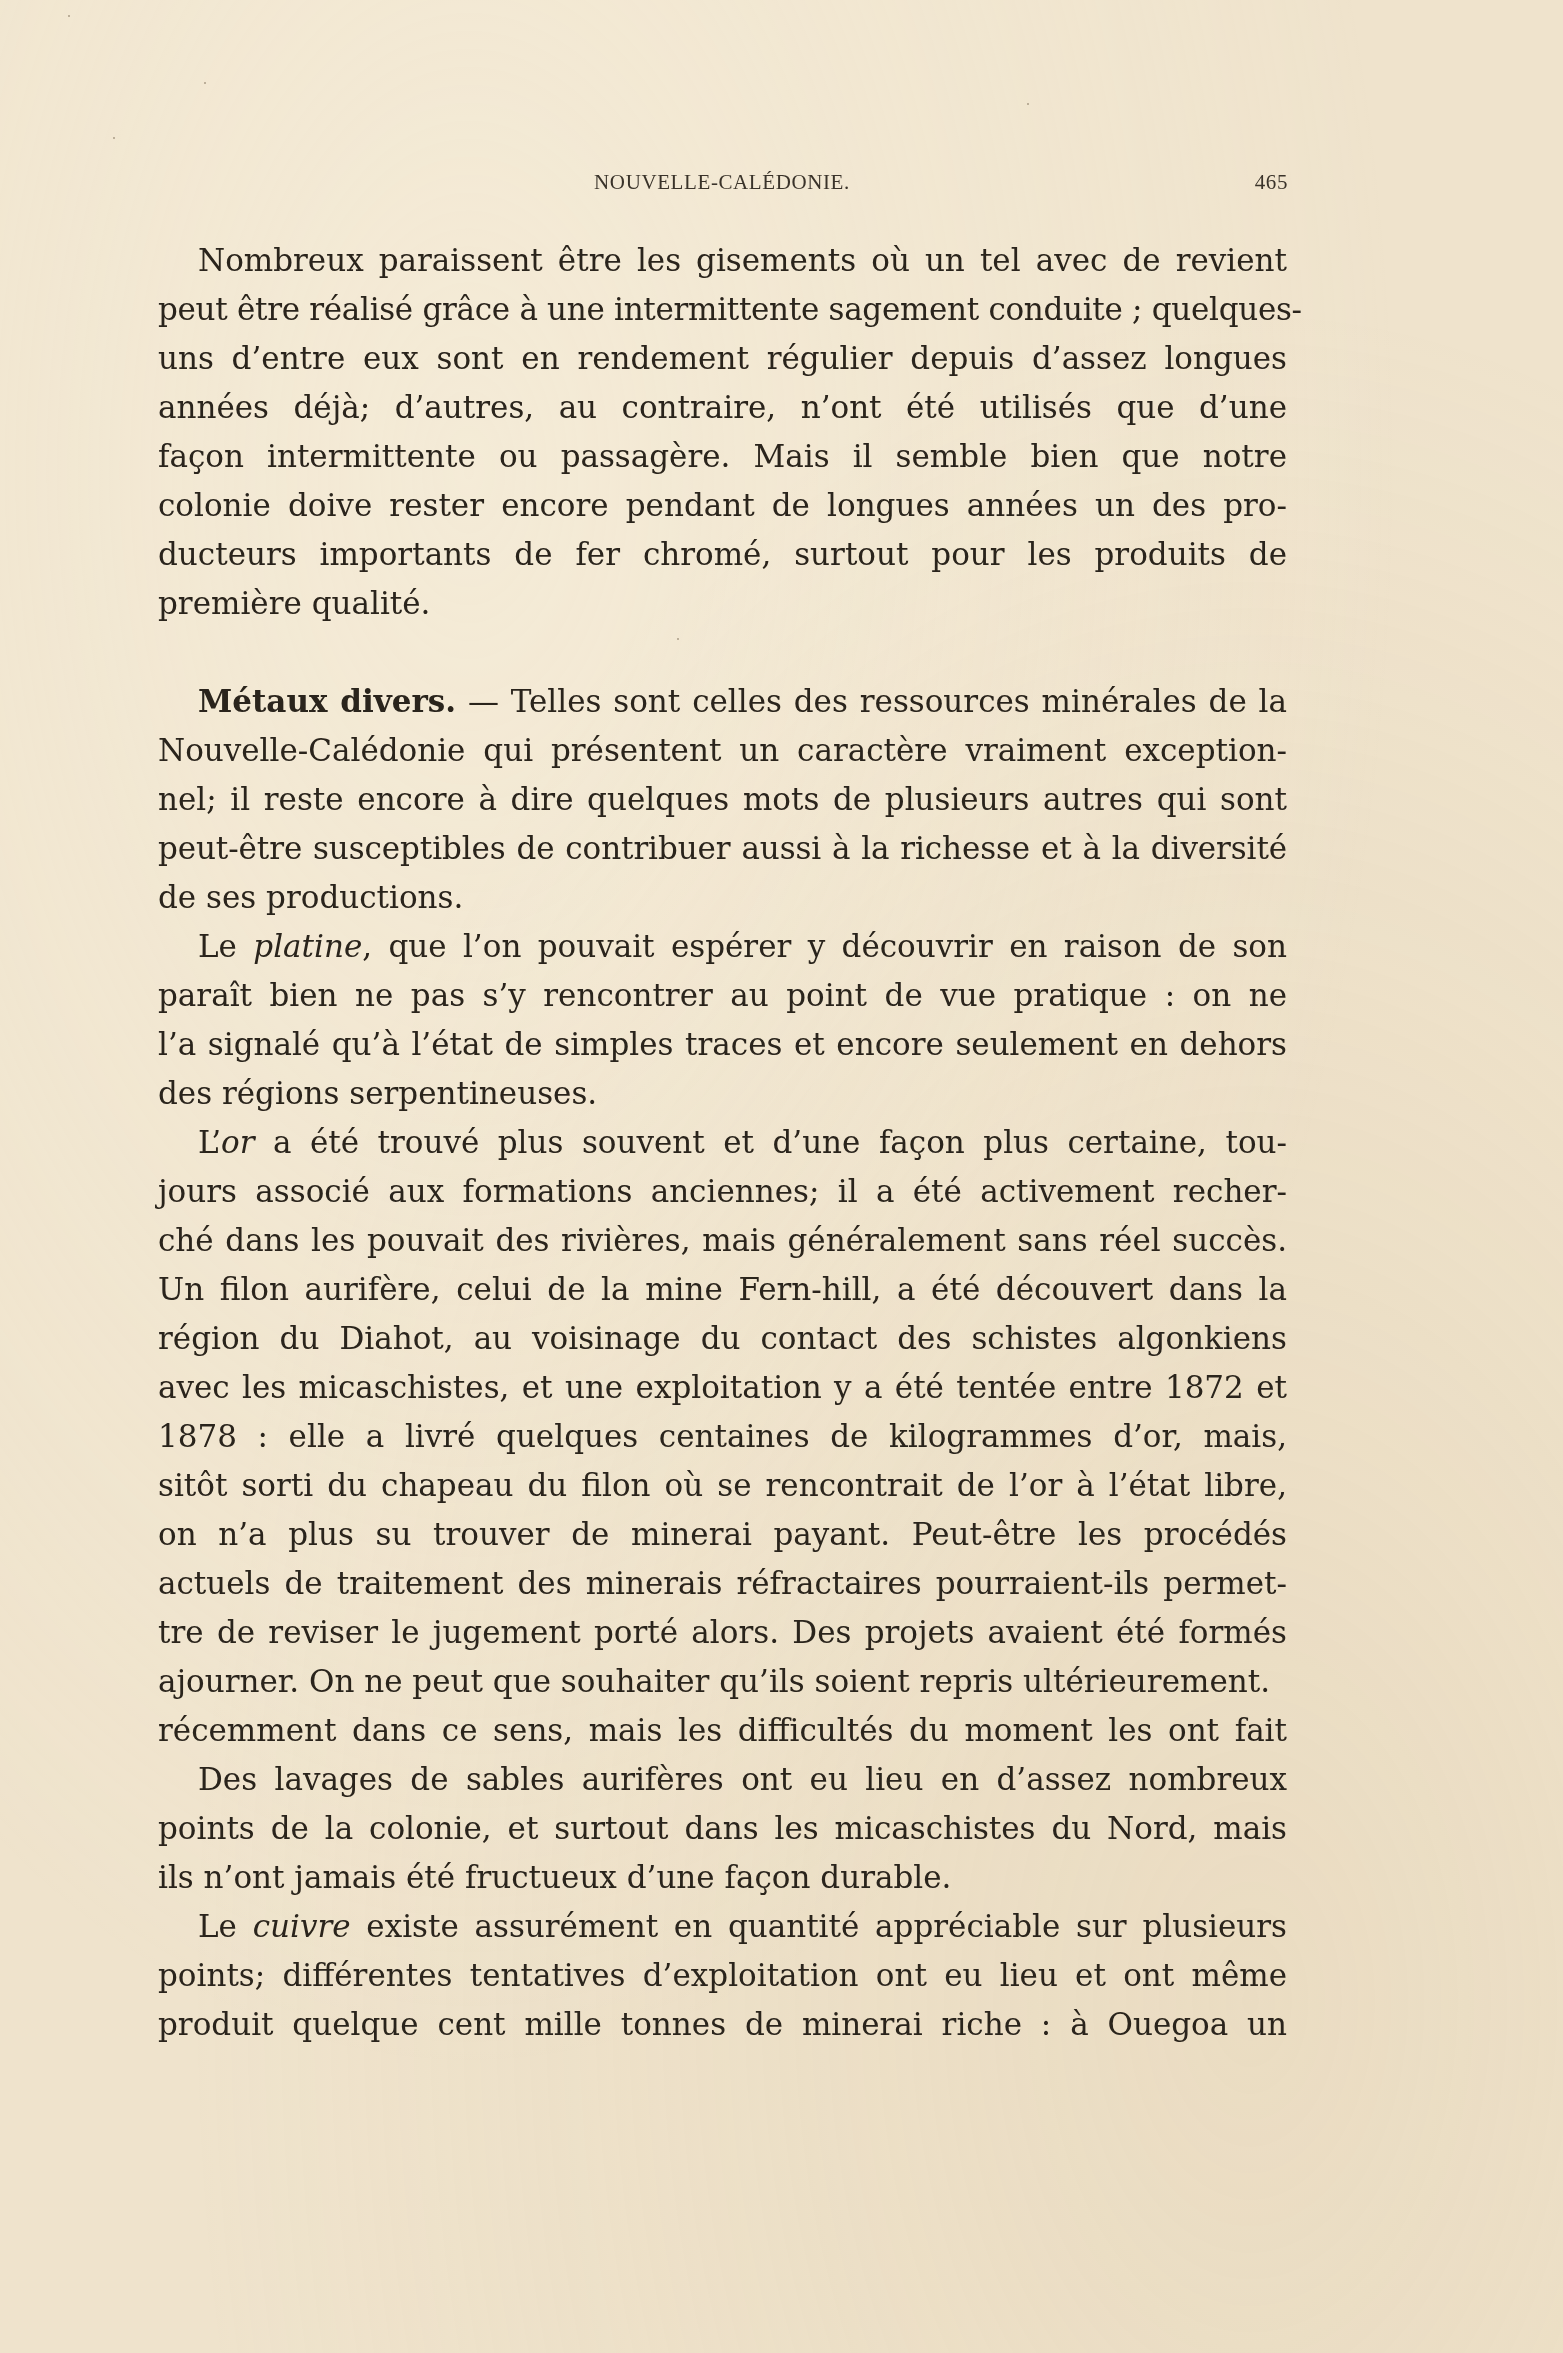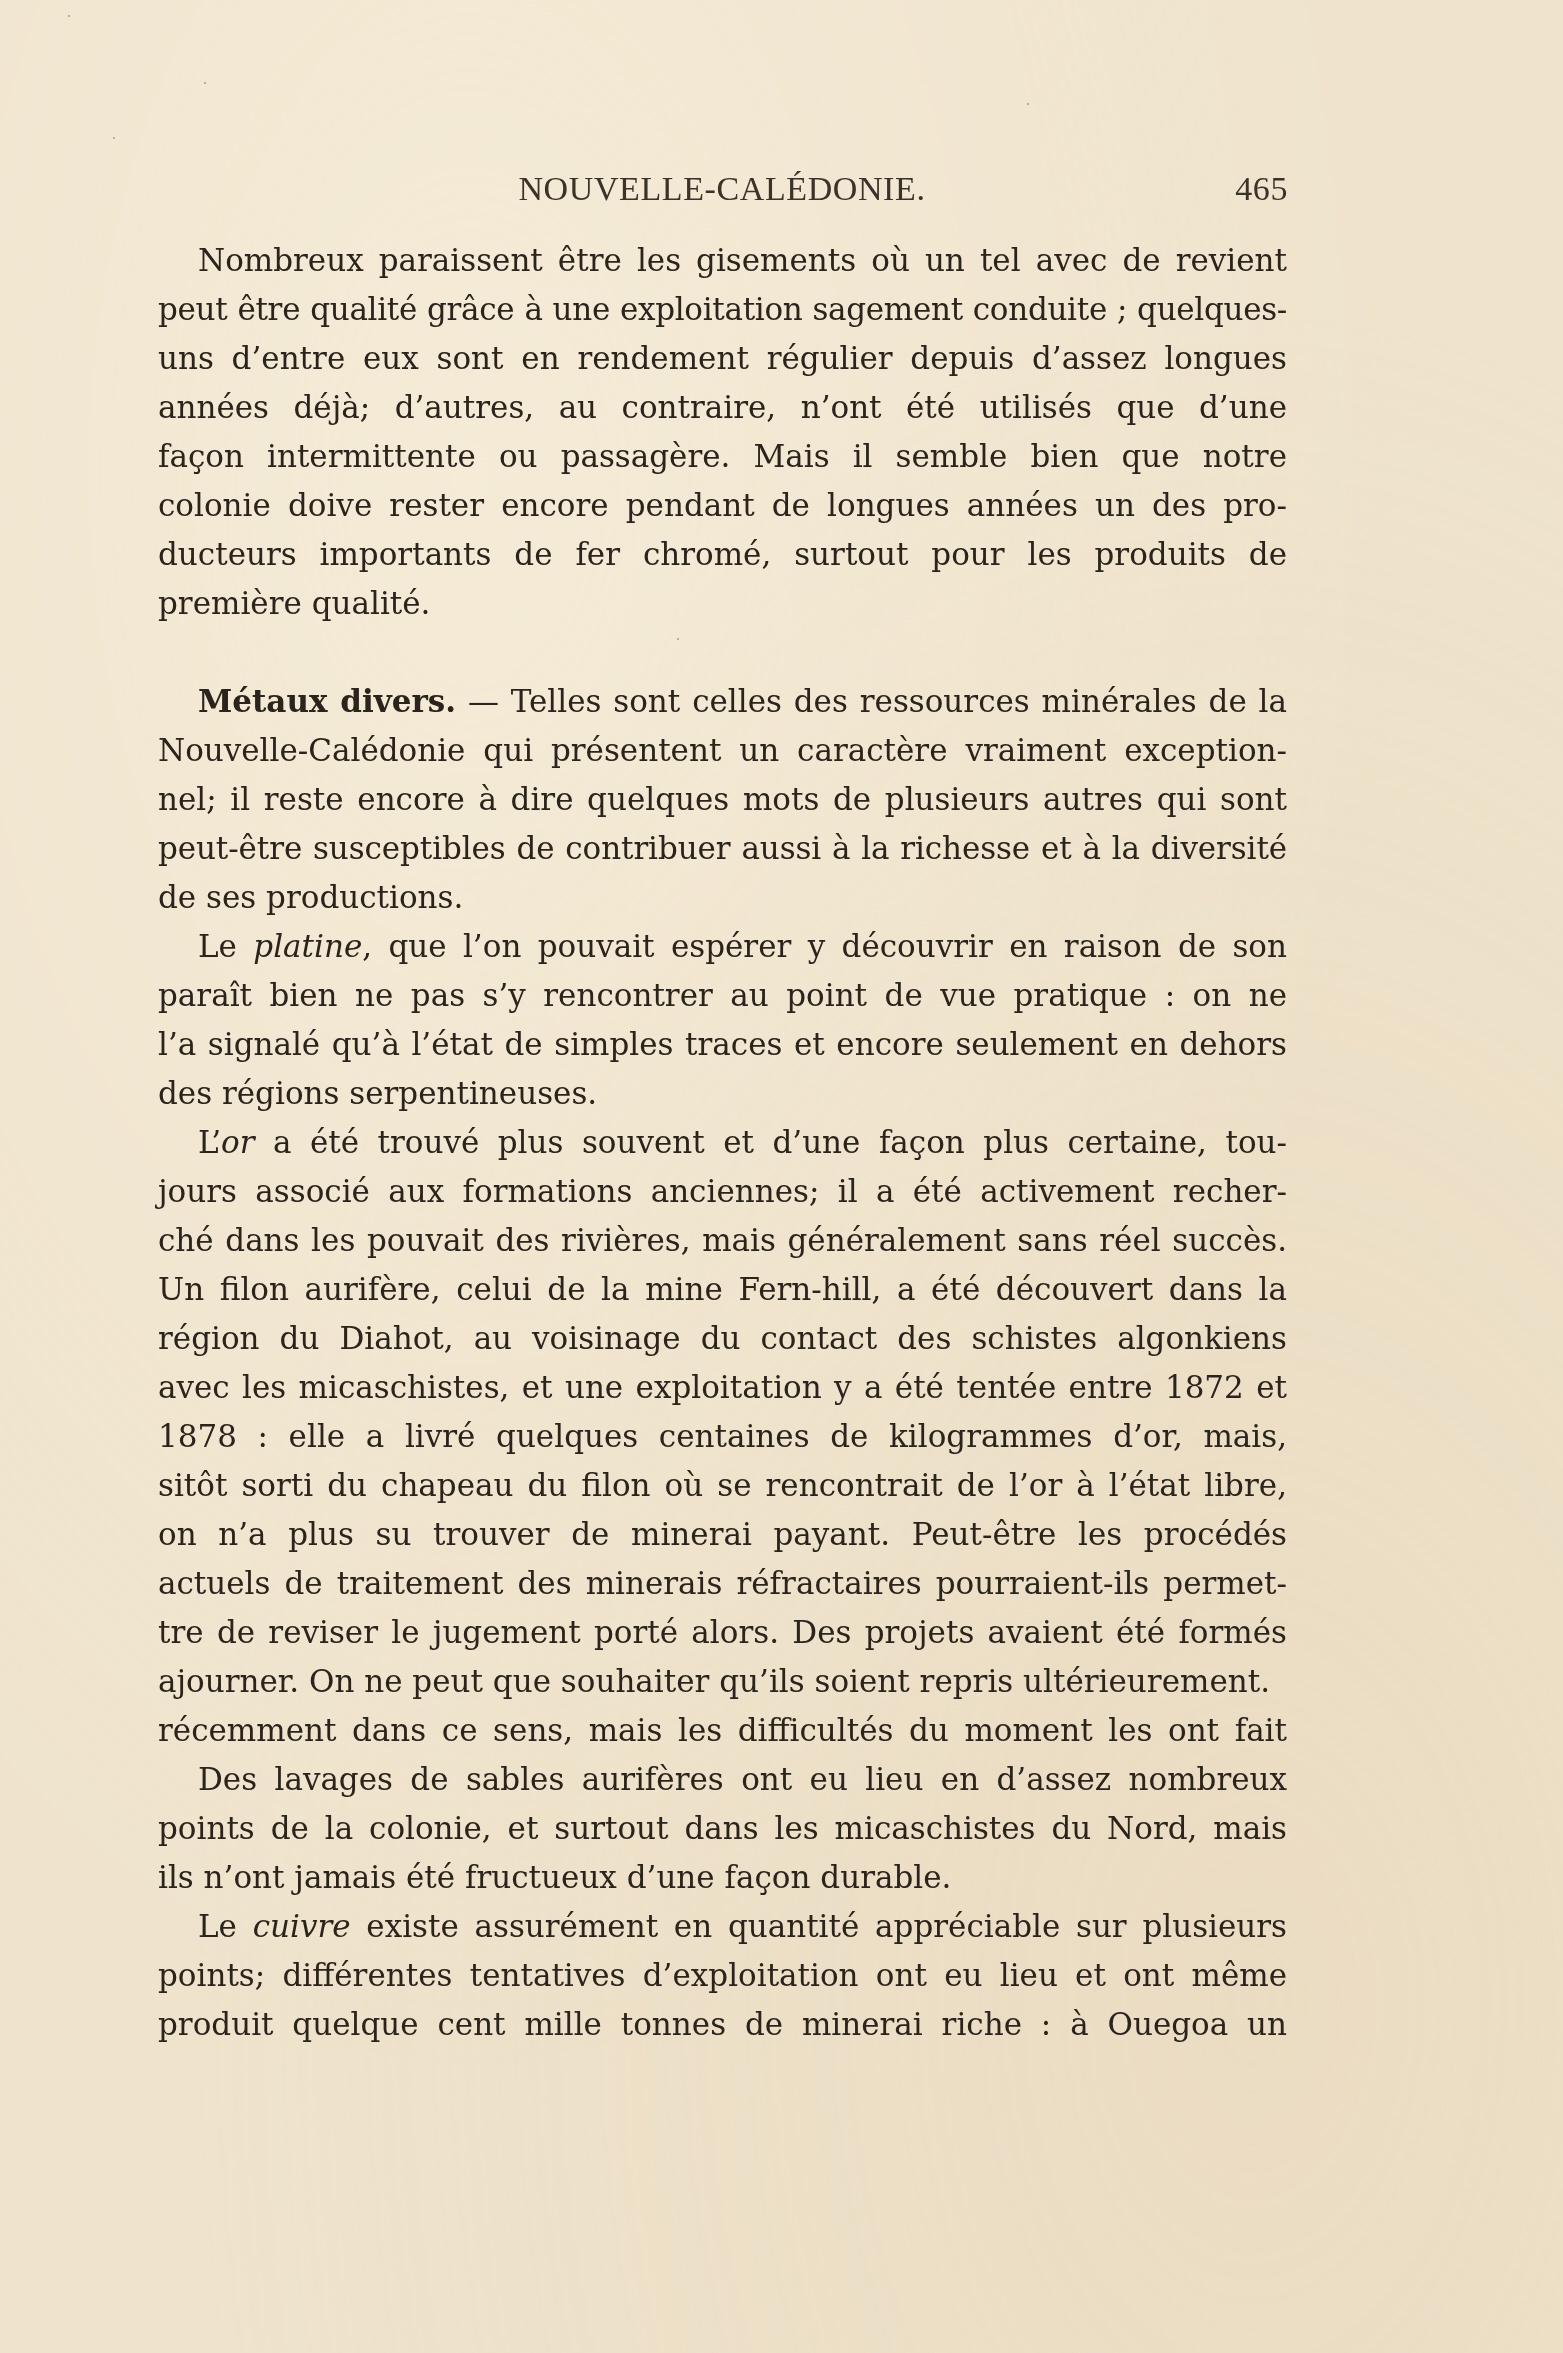--- a/index.html
+++ b/index.html
@@ -20,21 +20,21 @@
     left: 0; top: 0;
     width: 1564px; height: 2354px;
   }
   .running-head {
     position: absolute;
     top: 170px;
     left: 156px;
     width: 1132px;
     height: 38px;
     font-family: "Liberation Serif", "DejaVu Serif", serif;
-    font-size: 34px;
+    font-size: 21px;
     letter-spacing: 0.6px;
     color: #3a332a;
   }
   .running-head .title {
     position: absolute;
     left: 0; right: 0;
     text-align: center;
   }
   .running-head .folio {
     position: absolute;
@@ -79,21 +79,21 @@
 
   <div class="running-head">
     <span class="title">NOUVELLE-CALÉDONIE.</span>
     <span class="folio">465</span>
   </div>
 
   <div class="body-text">
 
     <div>
       <span class="line indent">Nombreux paraissent être les gisements où un tel avec de revient</span>
-      <span class="line" style="letter-spacing: -0.3px;">peut être qualité grâce à une exploitation sagement conduite ; quelques-</span>
+      <span class="line" style="letter-spacing: -0.3px;">peut être réalisé grâce à une intermittente sagement conduite ; quelques-</span>
       <span class="line">uns d’entre eux sont en rendement régulier depuis d’assez longues</span>
       <span class="line">années déjà; d’autres, au contraire, n’ont été utilisés que d’une</span>
       <span class="line">façon intermittente ou passagère. Mais il semble bien que notre</span>
       <span class="line">colonie doive rester encore pendant de longues années un des pro-</span>
       <span class="line">ducteurs importants de fer chromé, surtout pour les produits de</span>
       <span class="line last">première qualité.</span>
     </div>
 
     <div class="gap"></div>
 

